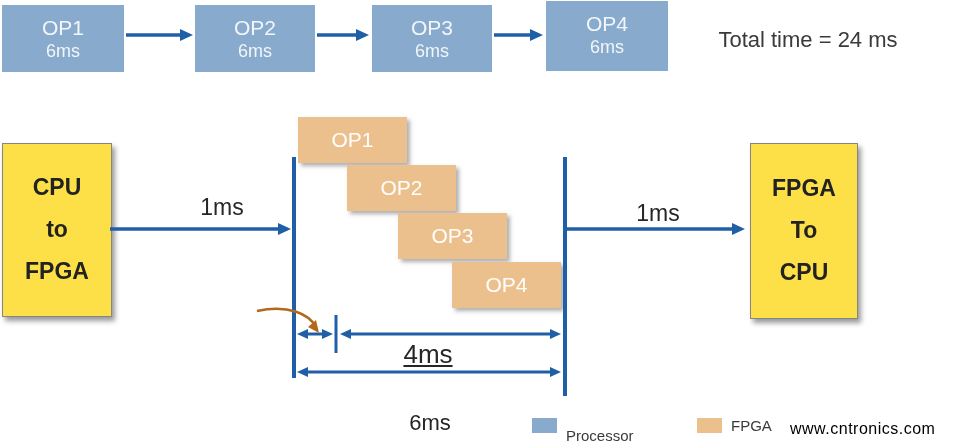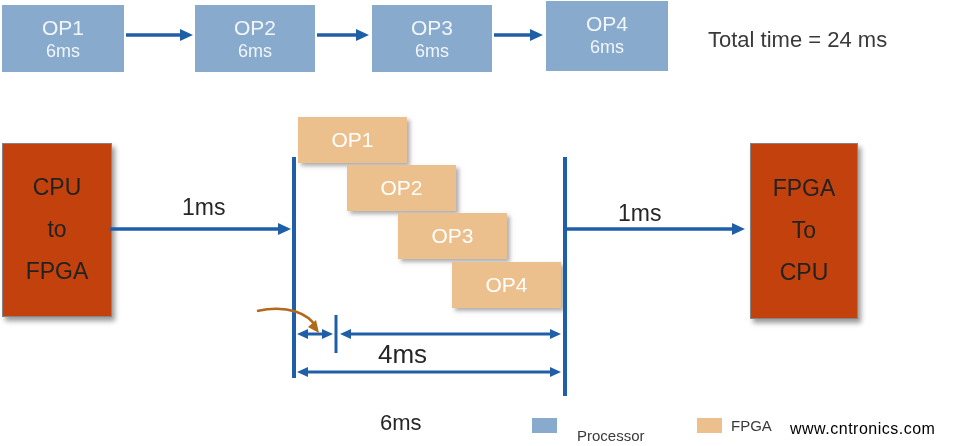--- a/index.html
+++ b/index.html
@@ -9,35 +9,35 @@
   }
   
   .seq-box{
     position:absolute;width:122px;height:67px;background:#87aacd;
     color:#f2f6f9;text-align:center;
   }
   .seq-name{font-size:21px;line-height:25px;padding-top:10px;}
   .seq-time{font-size:18px;line-height:22px;}
   
   .gray-box{
-    position:absolute;background:#c2410c;border:1px solid #858585;
+    position:absolute;background:#fde047;border:1px solid #858585;
     box-shadow:3px 4px 5px rgba(0,0,0,.40);
-    color:#222;text-align:center;font-size:23px;
+    color:#222;text-align:center;font-size:23px;font-weight:bold;
   }
   .gray-box .line{line-height:42px;}
   
   .fpga-box{
     position:absolute;width:109px;height:46px;background:#ecc08c;
     box-shadow:3px 3px 4px rgba(110,110,110,.55);
     color:#fefefe;font-size:21px;text-align:center;line-height:46px;
   }
-  .lbl{position:absolute;color:#262626;}
+  .lbl{position:absolute;color:#262626;text-align:center;}
   .f22{font-size:22px;}
   .f21{font-size:21px;line-height:24px;}
-  .f26{font-size:26px;}
+  .f26{font-size:26px;text-decoration:underline;}
   .legend-swatch{position:absolute;width:25px;height:15px;}
   .legend-text{position:absolute;font-size:15px;color:#3a3a3a;line-height:16px;}
   .watermark{
     position:absolute;font-size:16px;color:#000000;letter-spacing:.5px;
   }
   svg.overlay{position:absolute;left:0;top:0;pointer-events:none;}
 </style>
 </head>
 <body>
 
@@ -130,19 +130,19 @@
   </svg>
 
   <div class="lbl" style="left:182px;top:194px;width:80px;font-size:23px;">1ms</div>
   <div class="lbl" style="left:618px;top:200px;width:80px;font-size:23px;">1ms</div>
 
 
   <div class="lbl f26" style="left:378px;top:339px;width:100px;">4ms</div>
   <div class="lbl f22" style="left:380px;top:410px;width:100px;">6ms</div>
 
   <div class="legend-swatch" style="left:532px;top:418px;background:#87aacd;"></div>
-  <div class="legend-text" style="left:566px;top:428px;margin-left:11px;">Processor</div>
+  <div class="legend-text" style="left:566px;top:428px;">Processor</div>
   <div class="legend-swatch" style="left:697px;top:418px;background:#ecc08c;"></div>
   <div class="legend-text" style="left:731px;top:418px;">FPGA</div>
 
   <div class="watermark" style="left:790px;top:420px;">www.cntronics.com</div>
 
 </div>
 
 </body></html>

